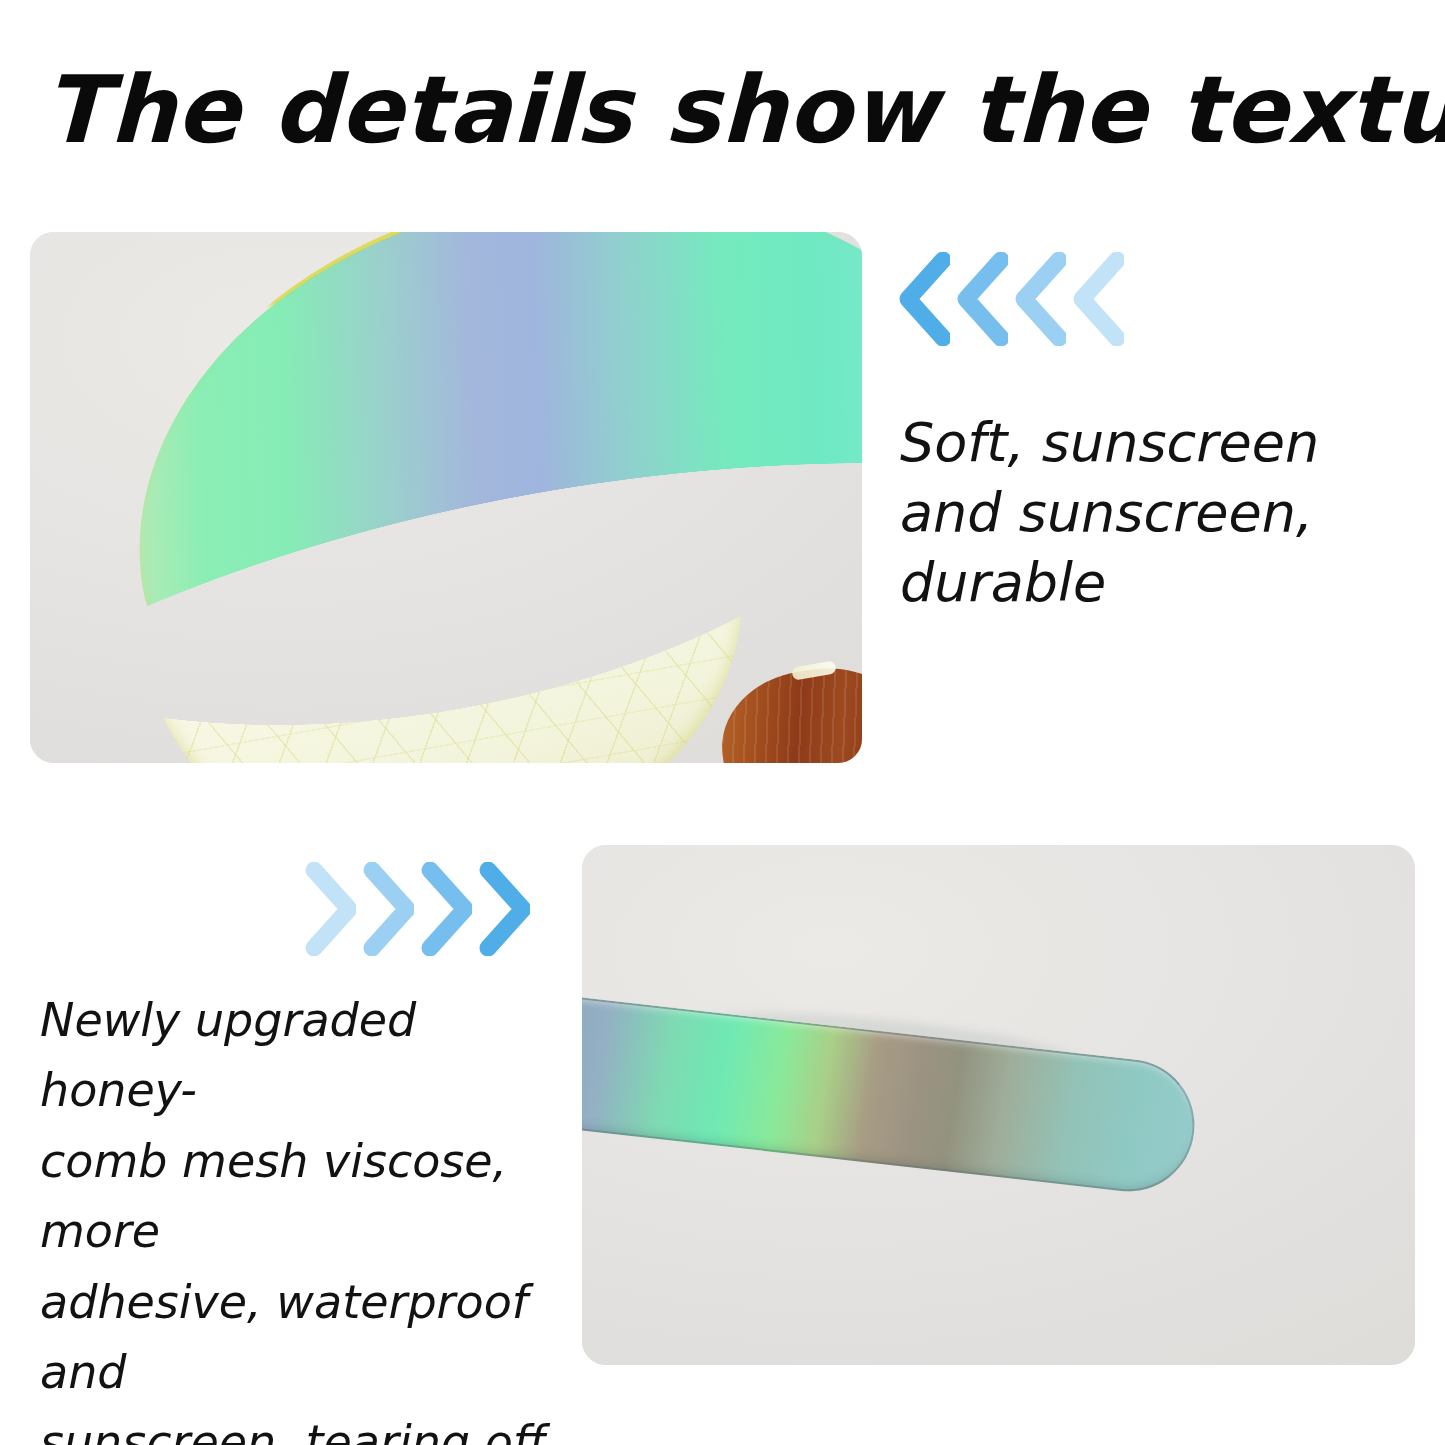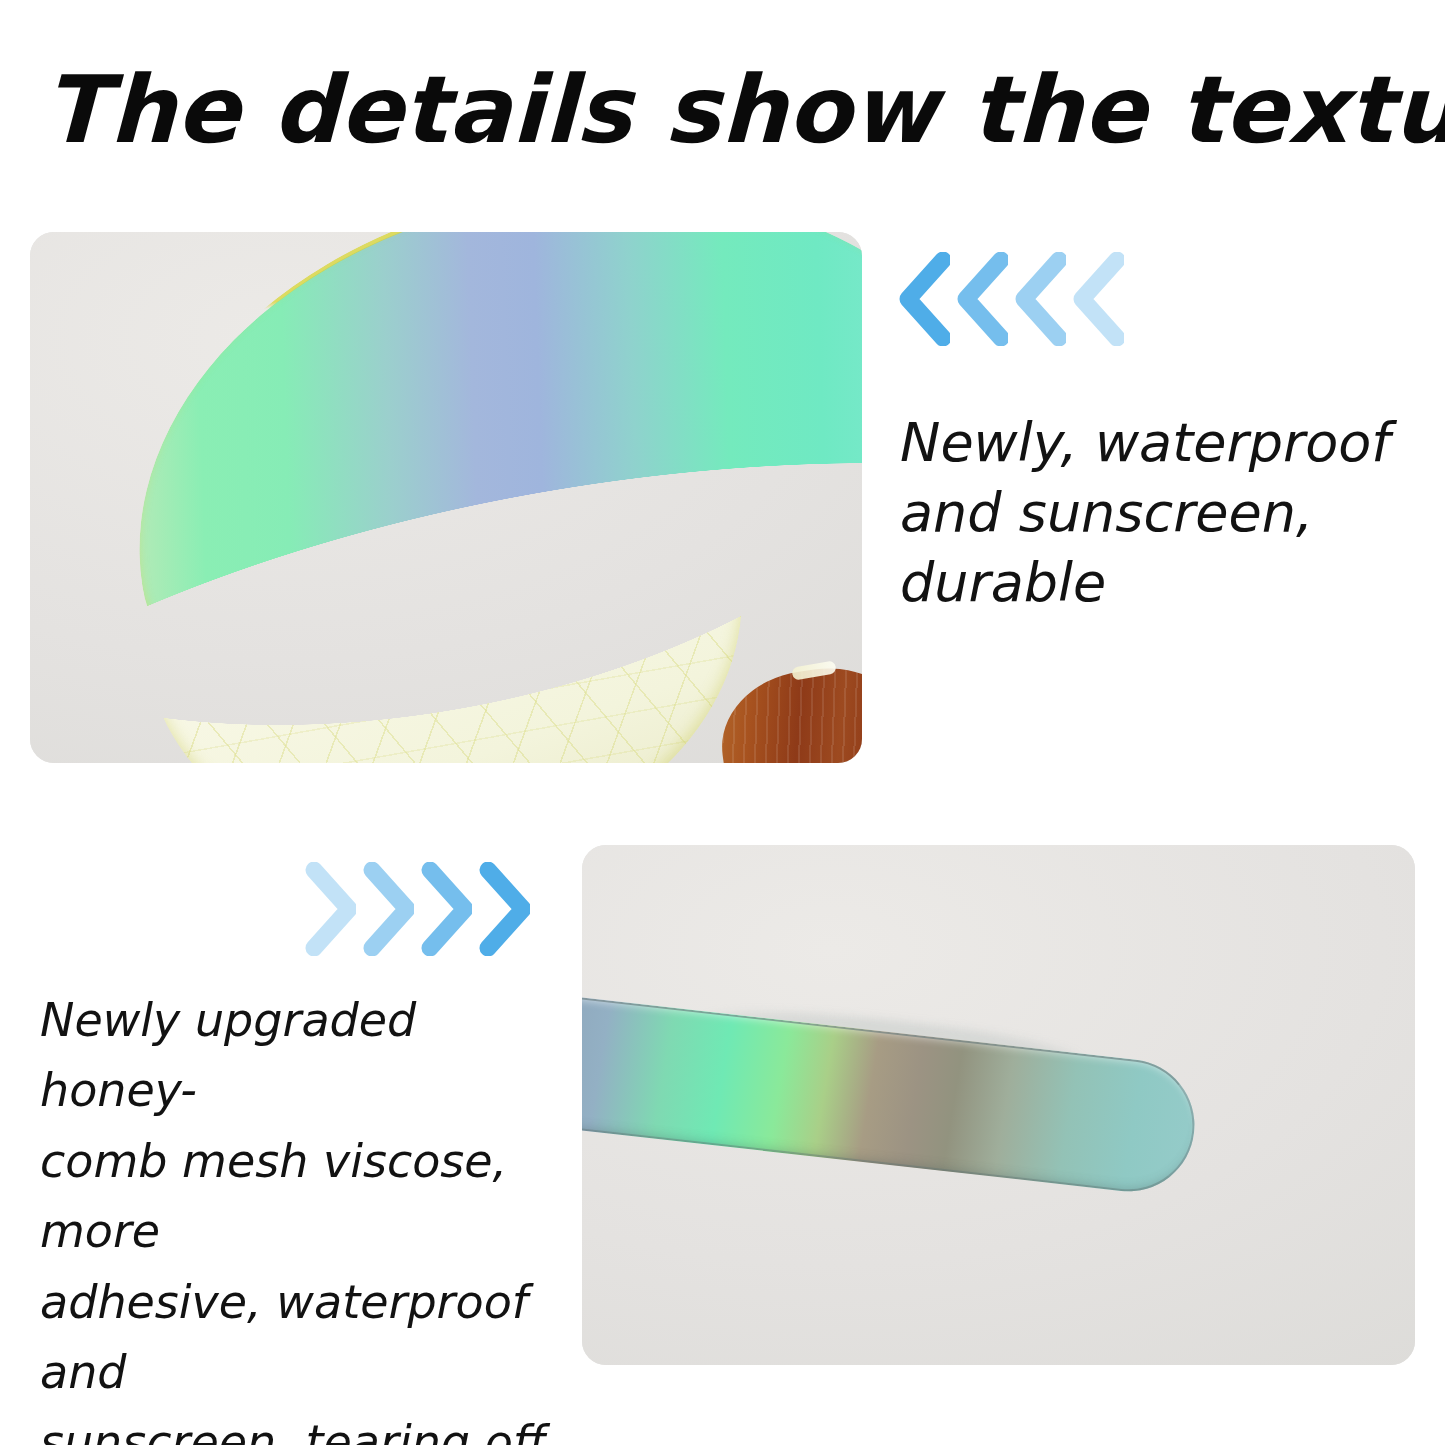--- a/index.html
+++ b/index.html
@@ -327,21 +327,21 @@
       <path d="M47 8 L12 47 L47 86" fill="none" stroke="#4FADE8" stroke-width="17" stroke-linecap="round" stroke-linejoin="round"></path>
     </svg>
   </span>
   <span class="chev" style="opacity:.34">
     <svg viewBox="0 0 54 94" xmlns="http://www.w3.org/2000/svg">
       <path d="M47 8 L12 47 L47 86" fill="none" stroke="#4FADE8" stroke-width="17" stroke-linecap="round" stroke-linejoin="round"></path>
     </svg>
   </span>
 </div>
 
-<div class="feature-text" id="feature-text-top">Newly, waterproof
+<div class="feature-text" id="feature-text-top">Soft, sunscreen
 and sunscreen,
 durable</div>
 
 <div class="chevron-group" id="chevrons-right">
   <span class="chev" style="opacity:.34">
     <svg viewBox="0 0 54 94" xmlns="http://www.w3.org/2000/svg">
       <path d="M12 8 L47 47 L12 86" fill="none" stroke="#4FADE8" stroke-width="17" stroke-linecap="round" stroke-linejoin="round"></path>
     </svg>
   </span>
   <span class="chev" style="opacity:.56">

